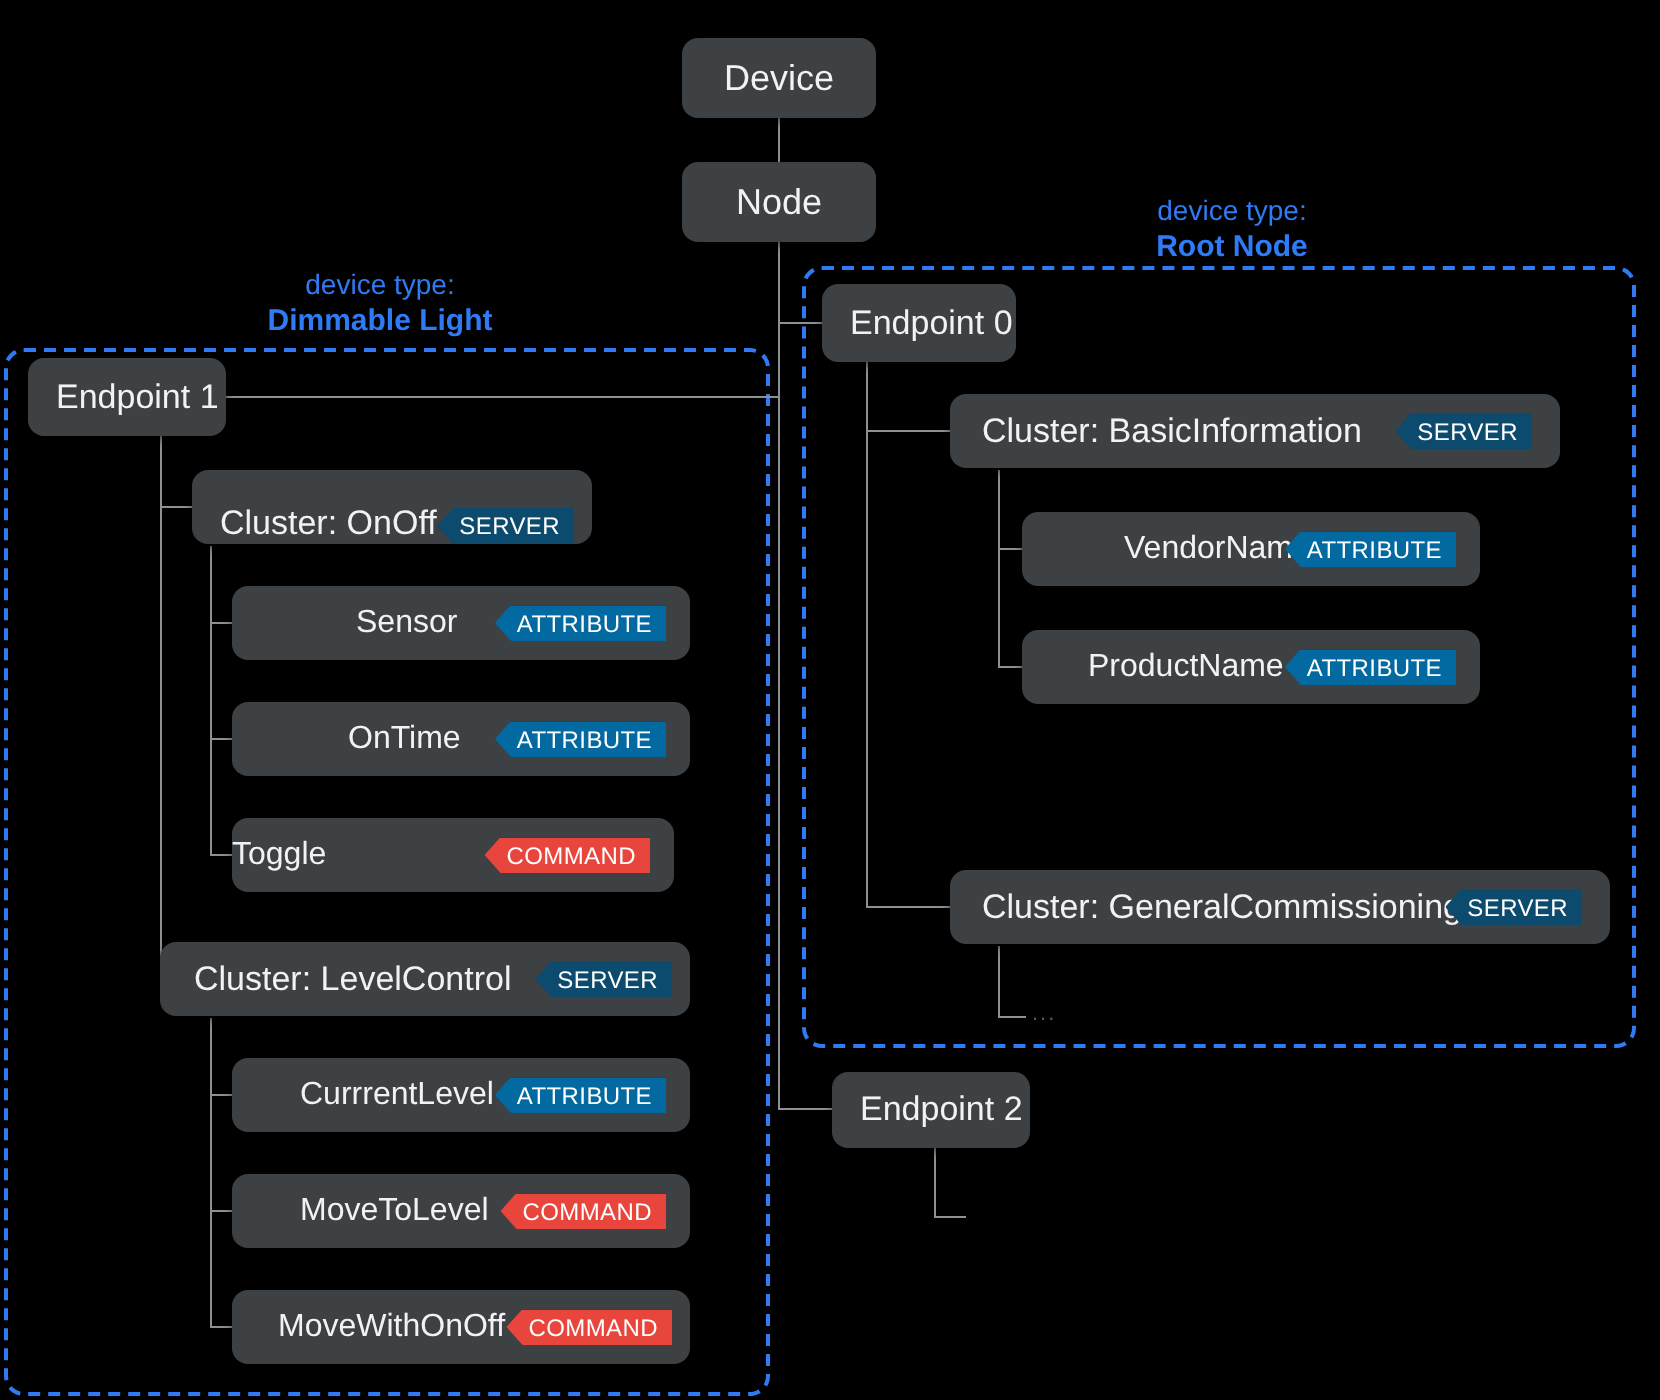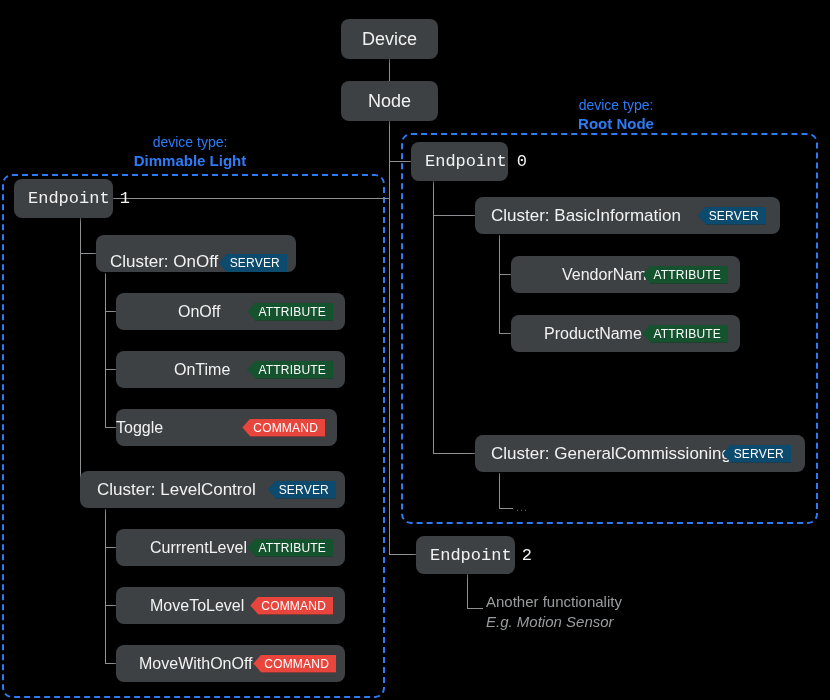--- a/index.html
+++ b/index.html
@@ -43,21 +43,20 @@
   }
 
   
   .node.endpoint {
     justify-content: flex-start;
     padding-left: 14px;
   }
   .node.endpoint .label {
     font-size: 17px;
     font-weight: 400;
-    font-family: Liberation Mono, monospace;
   }
 
   
   .node.cluster {
     justify-content: flex-start;
     padding-left: 16px;
   }
   .node.cluster .label {
     font-size: 17px;
     font-weight: 400;
@@ -82,21 +81,21 @@
     color: #ffffff;
     font-size: 12px;
     font-weight: 400;
     letter-spacing: 0.2px;
     white-space: nowrap;
     padding: 0 7px 0 11px;
     box-shadow: 1px 1px 2px rgba(0,0,0,0.6);
     clip-path: polygon(8px 0, 100% 0, 100% 100%, 8px 100%, 0 50%);
   }
   .badge.server    { background: #0c4a6e; }
-  .badge.attribute { background: #14532d; }
+  .badge.attribute { background: #0369a1; }
   .badge.command   { background: #e8453c; }
 
   
   .line {
     position: absolute;
     background: #8e9194;
     z-index: 1;
   }
   .line.h { height: 1px; }
   .line.v { width: 1px; }
@@ -241,21 +240,21 @@
   <div class="node endpoint" style="left:14px; top:179px; width:99px; height:39px;align-items:center;">
     <span class="label">Endpoint 1</span>
   </div>
 
   <div class="node cluster" style="left:96px; top:235px; width:200px; height:37px; padding-left:14px;align-items:flex-end;">
     <span class="label">Cluster: OnOff</span>
     <span class="badge server" style="right:9px;">SERVER</span>
   </div>
 
   <div class="node leaf" style="left:116px; top:293px; width:229px; height:37px; padding-left:62px;">
-    <span class="label">OnOff</span>
+    <span class="label">Sensor</span>
     <span class="badge attribute" style="right:12px;">ATTRIBUTE</span>
   </div>
 
   <div class="node leaf" style="left:116px; top:351px; width:229px; height:37px; padding-left:58px;">
     <span class="label">OnTime</span>
     <span class="badge attribute" style="right:12px;">ATTRIBUTE</span>
   </div>
 
   <div class="node leaf" style="left:116px; top:409px; width:221px; height:37px; ">
     <span class="label">Toggle</span>
@@ -279,18 +278,14 @@
 
   <div class="node leaf" style="left:116px; top:645px; width:229px; height:37px; padding-left:23px;">
     <span class="label">MoveWithOnOff</span>
     <span class="badge command" style="right:9px;">COMMAND</span>
   </div>
 
   <div class="node endpoint" style="left:416px; top:536px; width:99px; height:38px;">
     <span class="label">Endpoint 2</span>
   </div>
 
-  <div class="note" style="left:486px; top:592px;">
-    <span>Another functionality</span>
-    <span class="note-sub">E.g. Motion Sensor</span>
-  </div>
 
 </div>
 
 </body></html>

